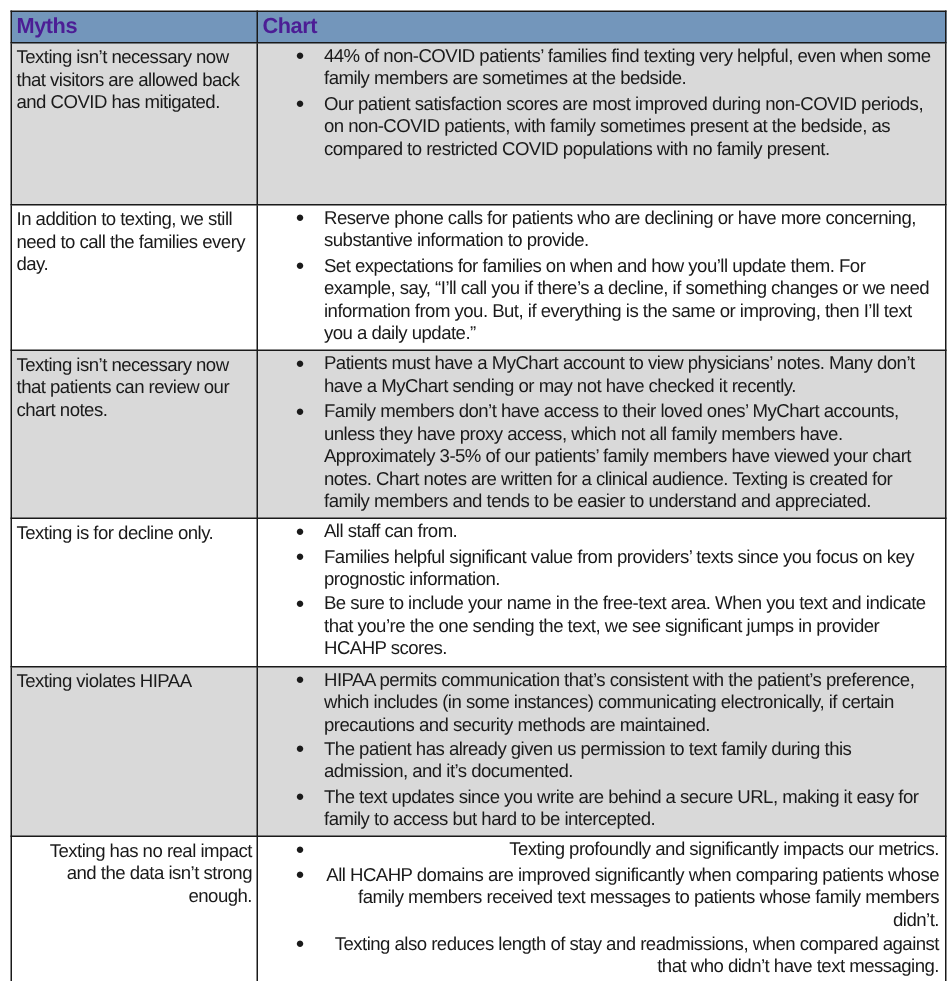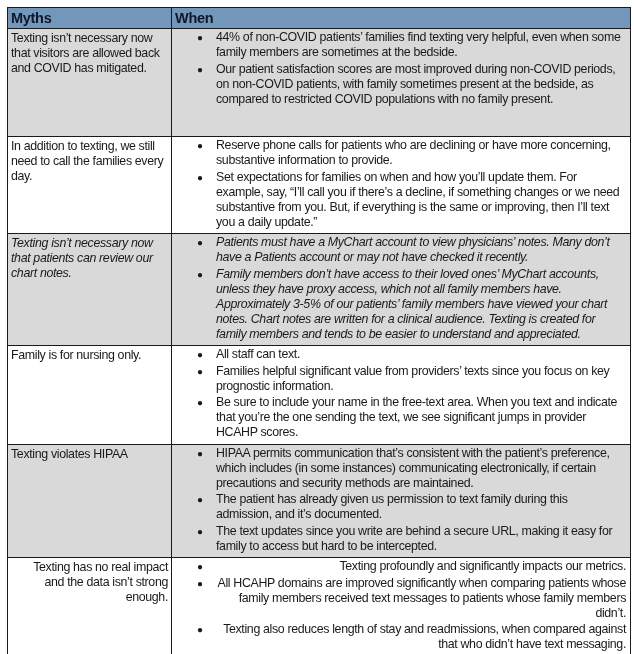--- a/index.html
+++ b/index.html
@@ -1,82 +1,82 @@
 <!DOCTYPE html>
 <html><head>
 <meta charset="utf-8">
 <style>
   html, body { margin: 0; padding: 0; background: #ffffff; }
   body { width: 634px; height: 654px; position: relative; overflow: hidden;
          font-family: "Liberation Sans", "DejaVu Sans", sans-serif; color: #1a1a1a; }
   .tbl { position: absolute; left: 7px; top: 7px; width: 624px;
          border-collapse: collapse; table-layout: fixed; }
   .tbl td, .tbl th { border: 1.3px solid #1a1a1a; vertical-align: top; padding: 0; }
-  .tbl th { background: #7396BB; color: #0f172a; text-align: left; font-weight: bold;
+  .tbl th { background: #7396BB; color: #4c1d95; text-align: left; font-weight: bold;
             font-size: 14.5px; height: 20px; line-height: 20px; padding: 0 0 0 3px;
             letter-spacing: -0.3px; }
   .col-myth { width: 164px; }
   .myth { font-size: 12.4px; line-height: 15px; padding: 2px 3px 2px 3px !important;
           letter-spacing: -0.35px; transform-origin: left top; }
   .facts ul { list-style: none; margin: 0; padding: 1px 4px 2px 0; }
   .facts li { position: relative; padding-left: 44px; font-size: 12.4px; line-height: 15px;
               letter-spacing: -0.35px; margin-bottom: 1.5px; }
   .facts li .bullet { position: absolute; left: 25px; top: 0; font-size: 10px; }
   .gray { background: #D9D9D9; }
   .white { background: #ffffff; }
-  .r1 { height: 108px; } .r2 { height: 94px; } .r3 { height: 107px; font-style: italic; }
+  .r1 { height: 108px; } .r2 { height: 94px; } .r3 { height: 107px; }
   .r4 { height: 95px; } .r5 { height: 110px; } .r6 { height: 100px; text-align: right; }
 </style>
 </head>
 <body>
 
 <table class="tbl">
   <colgroup>
       <col class="col-myth">
       <col>
     </colgroup>
   <thead>
     <tr>
       <th>Myths</th>
-      <th>When</th>
+      <th>Chart</th>
     </tr>
   </thead>
   <tbody>
     <tr class="gray r1">
       <td class="myth">Texting isn’t necessary now that visitors are allowed back and COVID has mitigated.</td>
       <td class="facts">
         <ul>
           <li><span class="bullet">●</span><span>44% of non-COVID patients’ families find texting very helpful, even when some family members are sometimes at the bedside.</span></li>
           <li><span class="bullet">●</span><span>Our patient satisfaction scores are most improved during non-COVID periods, on non-COVID patients, with family sometimes present at the bedside, as compared to restricted COVID populations with no family present.</span></li>
         </ul>
       </td>
     </tr>
     <tr class="white r2">
       <td class="myth">In addition to texting, we still need to call the families every day.</td>
       <td class="facts">
         <ul>
           <li><span class="bullet">●</span><span>Reserve phone calls for patients who are declining or have more concerning, substantive information to provide.</span></li>
-          <li><span class="bullet">●</span><span>Set expectations for families on when and how you’ll update them. For example, say, “I’ll call you if there’s a decline, if something changes or we need substantive from you. But, if everything is the same or improving, then I’ll text you a daily update.”</span></li>
+          <li><span class="bullet">●</span><span>Set expectations for families on when and how you’ll update them. For example, say, “I’ll call you if there’s a decline, if something changes or we need information from you. But, if everything is the same or improving, then I’ll text you a daily update.”</span></li>
         </ul>
       </td>
     </tr>
     <tr class="gray r3">
       <td class="myth">Texting isn’t necessary now that patients can review our chart notes.</td>
       <td class="facts">
         <ul>
-          <li><span class="bullet">●</span><span>Patients must have a MyChart account to view physicians’ notes. Many don’t have a Patients account or may not have checked it recently.</span></li>
+          <li><span class="bullet">●</span><span>Patients must have a MyChart account to view physicians’ notes. Many don’t have a MyChart sending or may not have checked it recently.</span></li>
           <li><span class="bullet">●</span><span>Family members don’t have access to their loved ones’ MyChart accounts, unless they have proxy access, which not all family members have. Approximately 3-5% of our patients’ family members have viewed your chart notes. Chart notes are written for a clinical audience. Texting is created for family members and tends to be easier to understand and appreciated.</span></li>
         </ul>
       </td>
     </tr>
     <tr class="white r4">
-      <td class="myth">Family is for nursing only.</td>
+      <td class="myth">Texting is for decline only.</td>
       <td class="facts">
         <ul>
-          <li><span class="bullet">●</span><span>All staff can text.</span></li>
+          <li><span class="bullet">●</span><span>All staff can from.</span></li>
           <li><span class="bullet">●</span><span>Families helpful significant value from providers’ texts since you focus on key prognostic information.</span></li>
           <li><span class="bullet">●</span><span>Be sure to include your name in the free-text area. When you text and indicate that you’re the one sending the text, we see significant jumps in provider HCAHP scores.</span></li>
         </ul>
       </td>
     </tr>
     <tr class="gray r5">
       <td class="myth">Texting violates HIPAA</td>
       <td class="facts">
         <ul>
           <li><span class="bullet">●</span><span>HIPAA permits communication that’s consistent with the patient’s preference, which includes (in some instances) communicating electronically, if certain precautions and security methods are maintained.</span></li>

